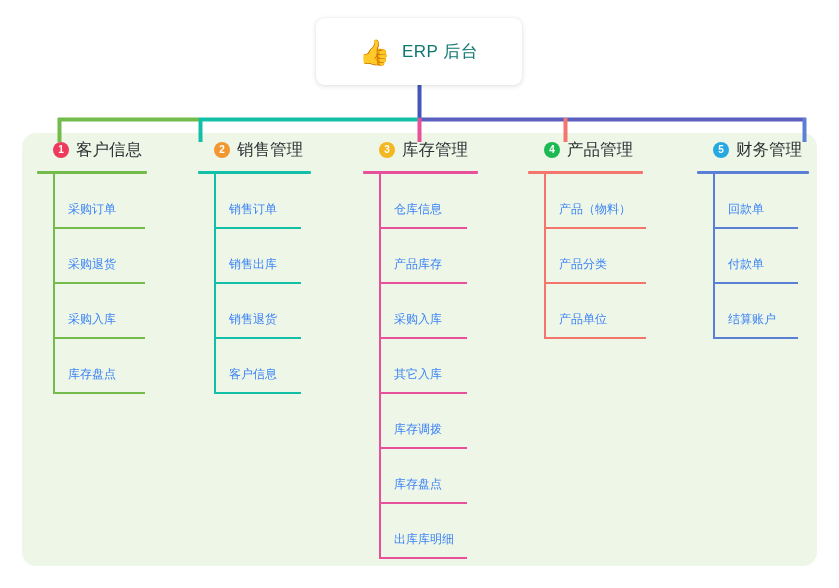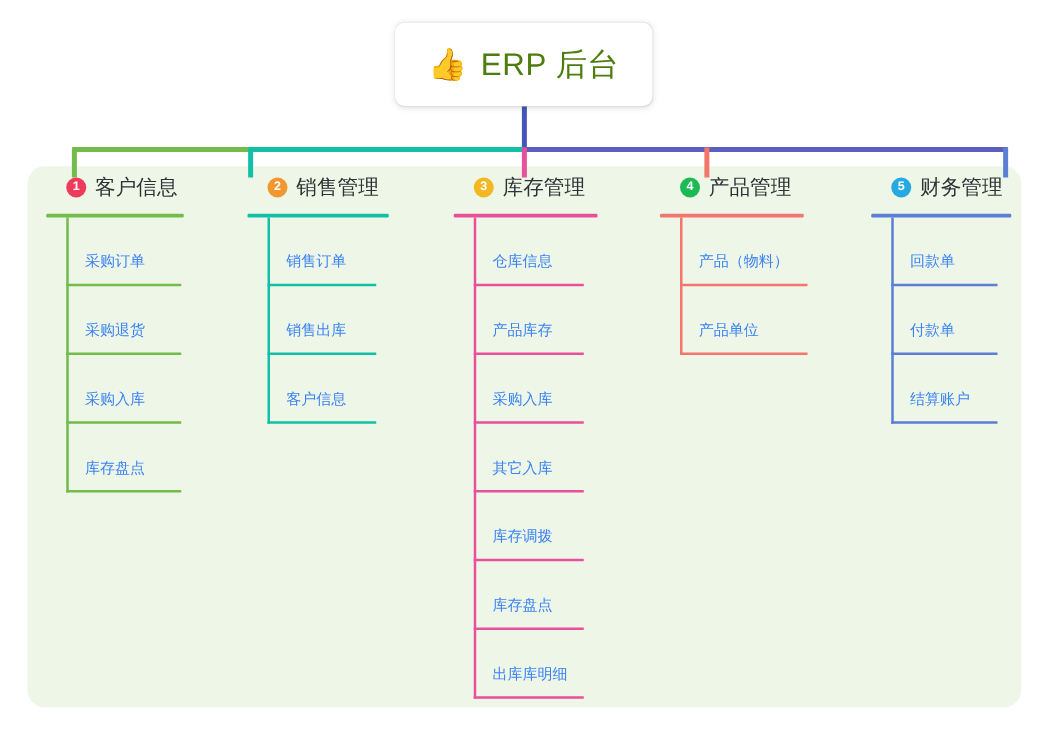--- a/index.html
+++ b/index.html
@@ -33,22 +33,22 @@
     box-sizing: border-box;
     z-index: 6;
   }
   #root-node .thumb {
     font-size: 25px;
     line-height: 1;
     display: inline-block;
     transform: translateY(1px);
   }
   #root-node .root-title {
-    font-size: 25px;
-    color: #4d7c0f;
+    font-size: 17px;
+    color: #0f766e;
     letter-spacing: 0.5px;
     white-space: nowrap;
   }
 
   
   #connectors {
     position: absolute;
     left: 0; top: 0;
     width: 839px;
     height: 588px;
@@ -204,20 +204,24 @@
         <div class="spine" style="background: rgb(18, 192, 168);"></div>
         <div class="child">
           <span class="child-label">销售订单</span>
           <div class="child-rule" style="width: 87px; background: rgb(18, 192, 168);"></div>
         </div>
         <div class="child">
           <span class="child-label">销售出库</span>
           <div class="child-rule" style="width: 87px; background: rgb(18, 192, 168);"></div>
         </div>
         <div class="child">
+          <span class="child-label">销售退货</span>
+          <div class="child-rule" style="width: 87px; background: rgb(18, 192, 168);"></div>
+        </div>
+        <div class="child">
           <span class="child-label">客户信息</span>
           <div class="child-rule" style="width: 87px; background: rgb(18, 192, 168);"></div>
         </div>
       </div>
     </div>
     <div class="column" style="left: 363px;">
       <div class="col-head">
         <span class="badge" style="background: rgb(243, 183, 34);">3</span>
         <span class="col-title">库存管理</span>
       </div>
@@ -260,20 +264,24 @@
         <span class="col-title">产品管理</span>
       </div>
       <div class="head-rule" style="width: 115px; background: rgb(244, 117, 107);"></div>
       <div class="children">
         <div class="spine" style="background: rgb(244, 117, 107);"></div>
         <div class="child">
           <span class="child-label">产品（物料）</span>
           <div class="child-rule" style="width: 102px; background: rgb(244, 117, 107);"></div>
         </div>
         <div class="child">
+          <span class="child-label">产品分类</span>
+          <div class="child-rule" style="width: 102px; background: rgb(244, 117, 107);"></div>
+        </div>
+        <div class="child">
           <span class="child-label">产品单位</span>
           <div class="child-rule" style="width: 102px; background: rgb(244, 117, 107);"></div>
         </div>
       </div>
     </div>
     <div class="column" style="left: 697px;">
       <div class="col-head">
         <span class="badge" style="background: rgb(38, 169, 224);">5</span>
         <span class="col-title">财务管理</span>
       </div>

